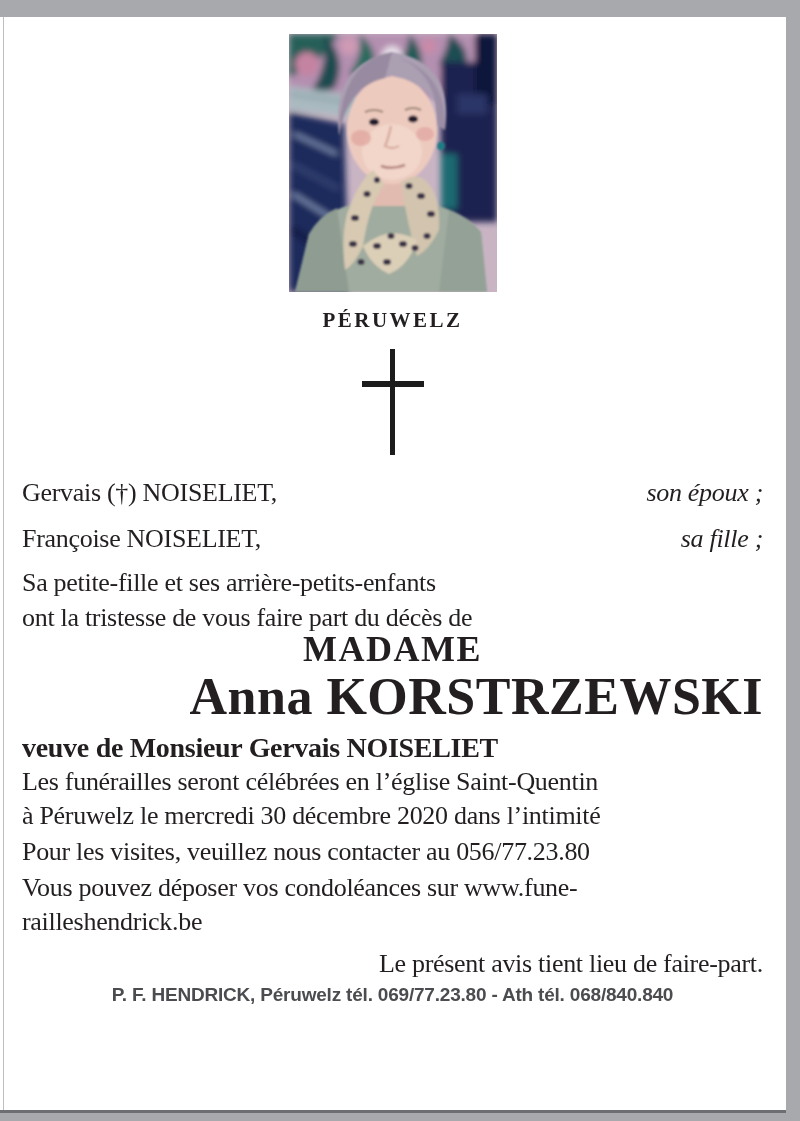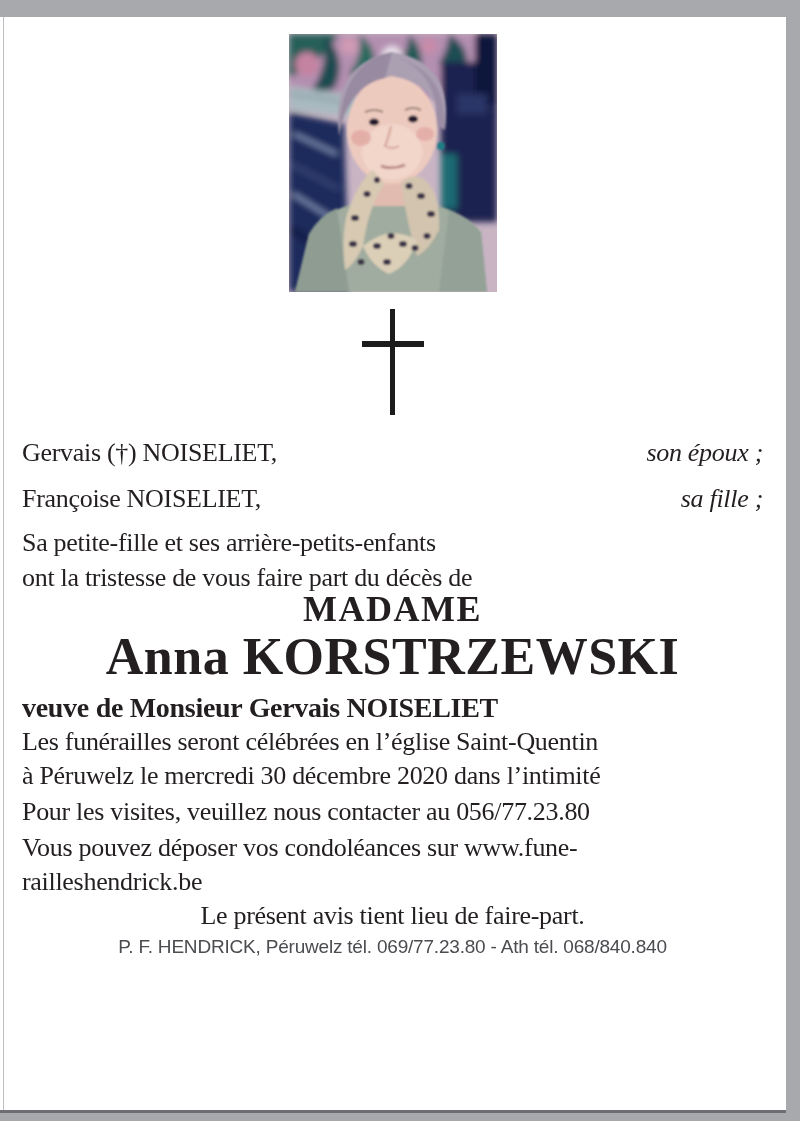--- a/index.html
+++ b/index.html
@@ -74,51 +74,52 @@
   .intro { margin-top: 9px; font-size: 26px; line-height: 35px; letter-spacing: -0.3px; }
   .intro div { white-space: nowrap; }
   .madame {
     margin-top: 0;
     text-align: center;
     font-size: 36px; font-weight: bold;
     line-height: 28px; letter-spacing: 1.5px;
   }
   .name {
     margin: 6px 0 0;
-    text-align: center;
+    text-align: right;
     font-size: 52px; font-weight: bold;
     line-height: 56px; letter-spacing: 0.5px;
     white-space: nowrap;
   }
   .subtitle {
     margin-top: 8px;
     text-align: left;
     font-size: 28px; font-weight: bold;
     line-height: 30px; letter-spacing: -0.3px;
     white-space: nowrap;
   }
   .para { font-size: 26px; line-height: 34px; letter-spacing: -0.3px; }
   .para div { white-space: nowrap; }
   .para-1 { margin-top: 14px; }
   .para-2 { margin-top: 2px; }
   .para-3 { margin-top: 2px; }
   .para-4 { margin-top: 2px; }
   .closing {
-    margin-top: 0;
-    text-align: center;
+    margin-top: 8px;
+    text-align: right;
     font-size: 26px; line-height: 34px; letter-spacing: -0.3px;
     white-space: nowrap;
   }
   .funeral-home {
     margin-top: 2px;
     text-align: center;
     font-family: "Liberation Sans", sans-serif;
     font-size: 19px; line-height: 24px;
     color: #4b4c50; letter-spacing: -0.2px;
     white-space: nowrap;
+    font-weight: bold;
   }
 </style>
 </head>
 <body>
 
 <div class="frame">
   <div class="page">
     <div class="left-edge-line"></div>
     <div class="content">
 
@@ -191,20 +192,21 @@
               <ellipse cx="126" cy="214" rx="3.5" ry="3"></ellipse>
               <ellipse cx="88" cy="212" rx="4" ry="3"></ellipse>
               <ellipse cx="102" cy="202" rx="3.5" ry="3"></ellipse>
               <ellipse cx="114" cy="210" rx="4" ry="3"></ellipse>
               <ellipse cx="98" cy="228" rx="4" ry="3"></ellipse>
             </g>
           </g>
         </svg>
       </div>
 
+      <div class="location">PÉRUWELZ</div>
 
       <div class="cross">
         <div class="cross-v"></div>
         <div class="cross-h"></div>
       </div>
 
       <div class="relatives">
         <div class="relative-row">
           <span>Gervais (†) NOISELIET,</span>
           <span class="relation">son époux ;</span>

